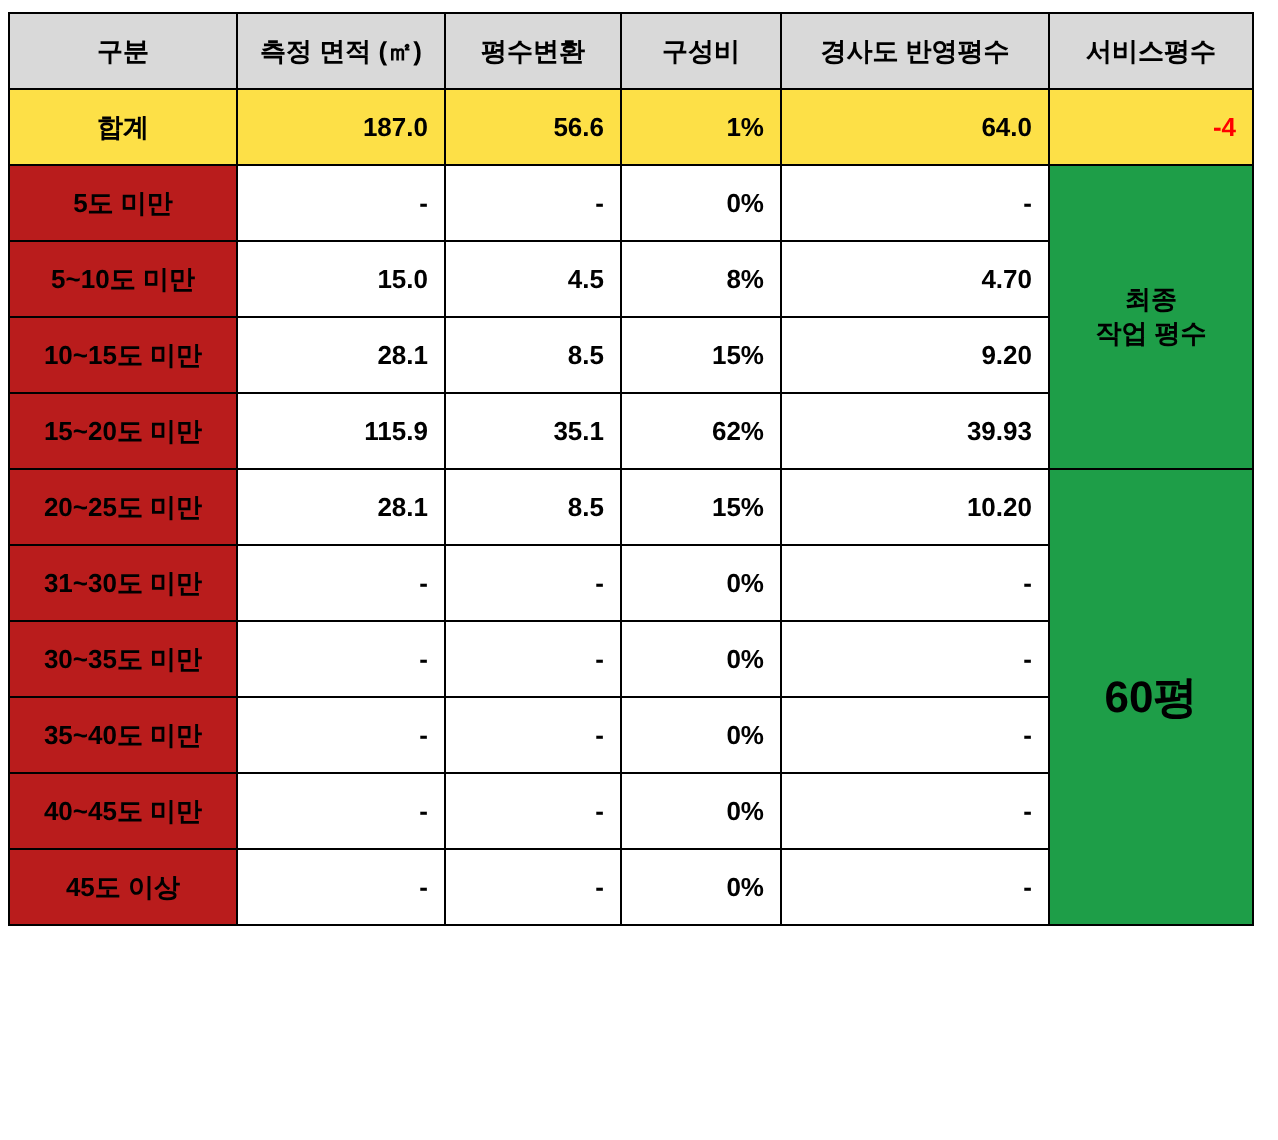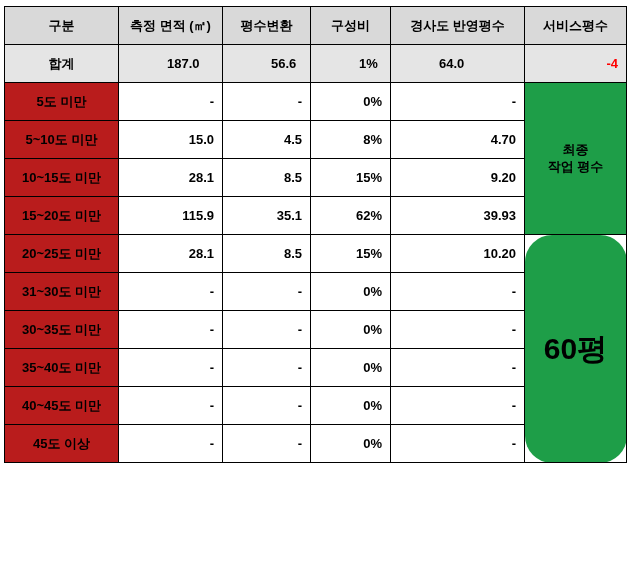--- a/index.html
+++ b/index.html
@@ -43,46 +43,46 @@
 
   
   .hdr td {
     background: #d9d9d9;
     text-align: center;
     height: 42px;
     font-size: 14px;
   }
   
   .total td {
-    background: #e5e5e5;
+    background: #fde047;
     height: 40px;
   }
   .total .lbl { text-align: center; }
-  .total .num { text-align: left; padding-left: 48px; }
+  .total .num { text-align: right; padding-left: 48px; }
   .total .neg { text-align: right; color: #ff0000; }
 
   
   .row td.lbl {
     background: #b91c1c;
     text-align: center;
   }
   .row td.num {
     background: #ffffff;
     text-align: right;
   }
   
   td.green {
     background: #1e9e48;
     color: #ffffff;
     text-align: center;
     vertical-align: middle;
     line-height: 1.25;
   }
   td.green.small { font-size: 13px; }
-  td.green.big { font-size: 30px; border-radius: 27px; }
+  td.green.big { font-size: 22px; }
 </style>
 </head>
 <body>
 
 <div id="sheet">
   <table class="grid">
     <colgroup>
       <col class="c0">
         <col class="c1">
         <col class="c2">

